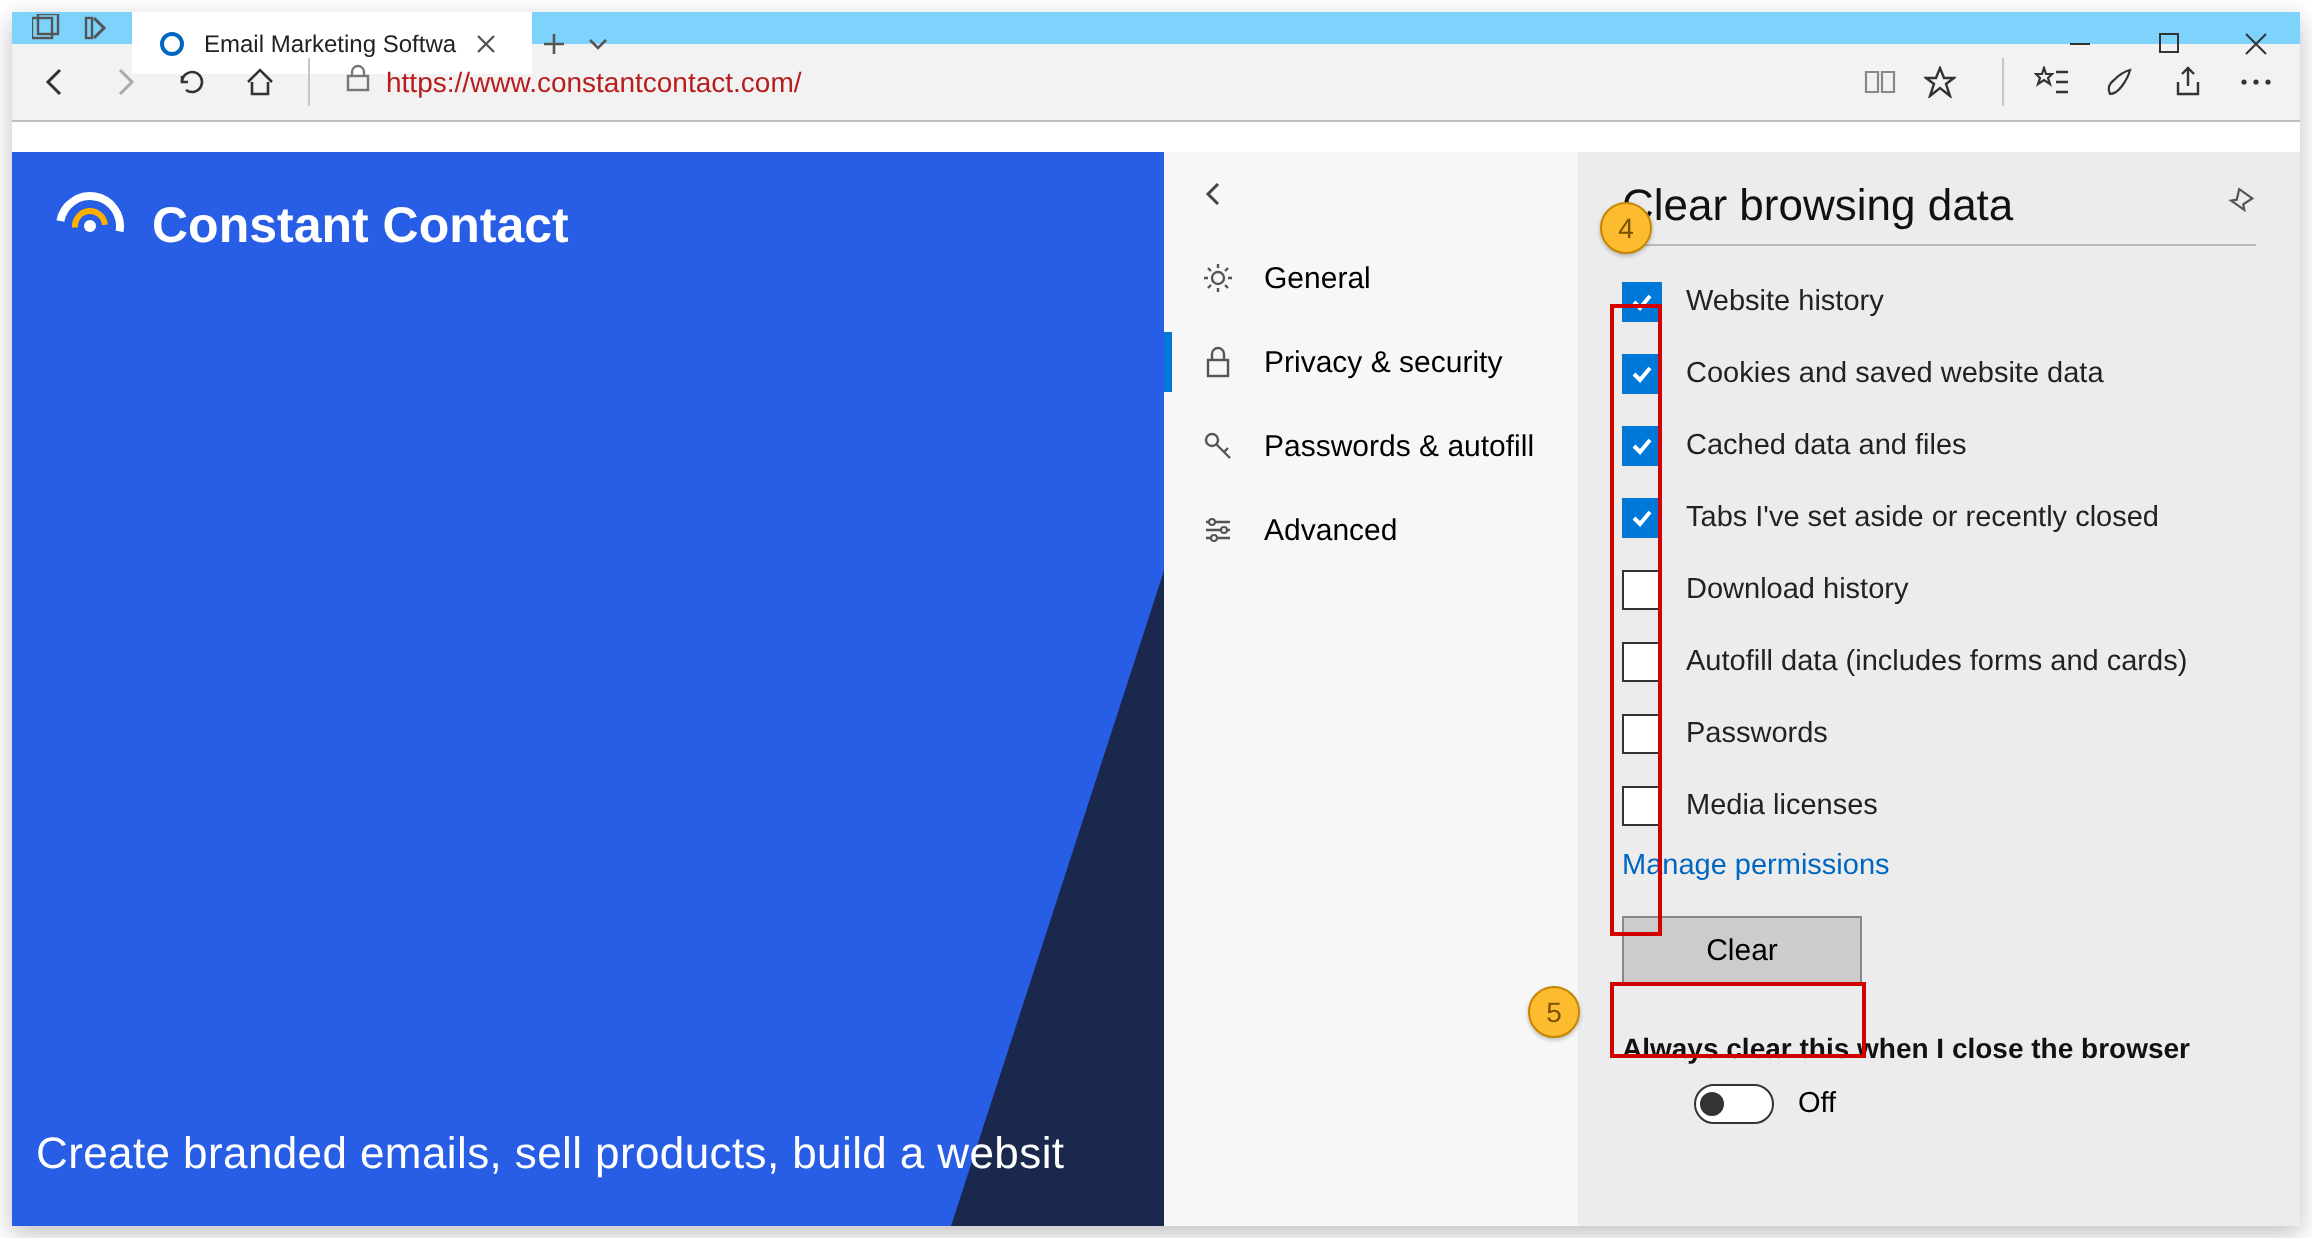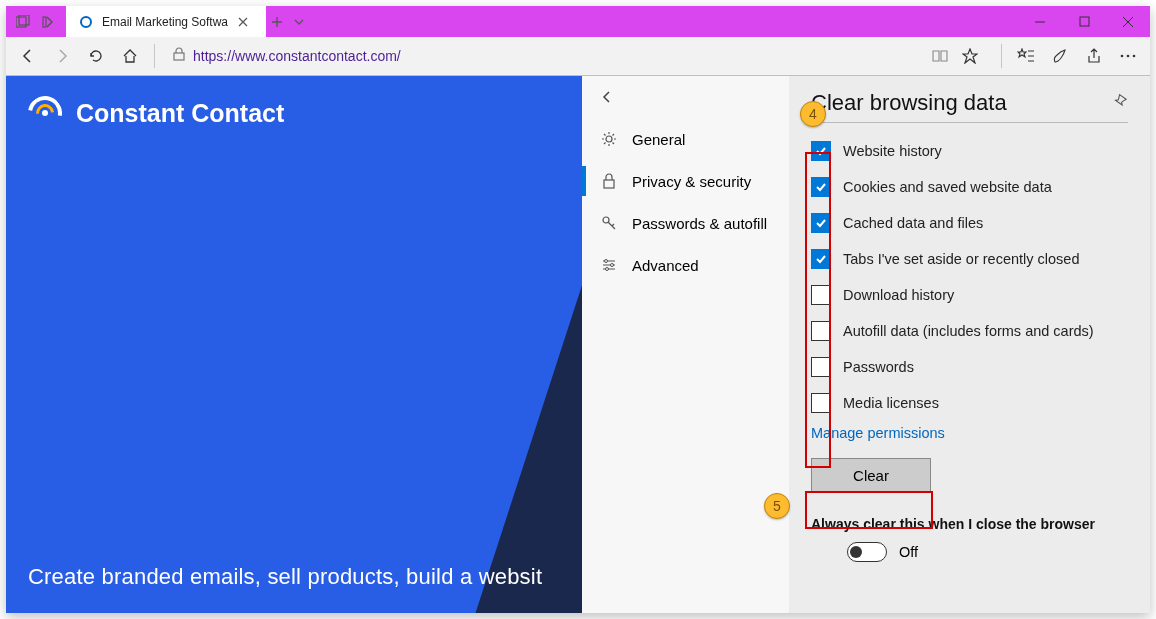--- a/index.html
+++ b/index.html
@@ -1,50 +1,50 @@
 <!DOCTYPE html>
 <html><head>
 <meta charset="utf-8">
 <style>
 * { margin:0; padding:0; box-sizing:border-box; font-family:"Segoe UI",Arial,sans-serif; }
 body { background:#fff; width:1156px; height:619px; overflow:hidden; position:relative; }
 .window { position:absolute; left:6px; top:6px; width:1144px; height:607px; background:#fff; box-shadow:0 4px 12px rgba(0,0,0,.25); }
 
-.titlebar { height:31px; background:#d946ef; display:flex; align-items:stretch; }
+.titlebar { height:16px; background:#7dd3fc; display:flex; align-items:stretch; }
 .tb-left { display:flex; align-items:center; padding:0 4px; }
 .tb-icon { width:22px; height:22px; display:flex; align-items:center; justify-content:center; color:#444; margin:0 2px; }
 .tab { display:flex; align-items:center; background:#fff; padding:0 10px 0 12px; font-size:12px; color:#222; height:31px; gap:8px; min-width:200px; }
 .tab-favicon { width:16px; height:16px; display:flex; align-items:center; justify-content:center; }
 .tab-close { width:14px; height:14px; display:flex; align-items:center; justify-content:center; color:#555; }
 .tb-btn { width:22px; height:31px; display:flex; align-items:center; justify-content:center; color:#555; }
 .tb-spacer { flex:1; }
 .win-controls { display:flex; }
 .win-btn { width:44px; height:31px; display:flex; align-items:center; justify-content:center; color:#333; }
 
 .addrbar { height:39px; background:#f2f2f2; display:flex; align-items:center; padding:0 8px; gap:6px; border-bottom:1px solid #bfbfbf; }
 .ab-btn { width:28px; height:28px; display:flex; align-items:center; justify-content:center; color:#555; }
 .urlbox { flex:1; display:flex; align-items:center; height:30px; padding:0 8px; gap:8px; }
 .url-lock { color:#777; }
-.url-text { font-size:14px; color:#4c1d95; flex:1; }
+.url-text { font-size:14px; color:#b91c1c; flex:1; }
 .url-trail { display:flex; gap:4px; }
 .url-ib { width:26px; height:26px; display:flex; align-items:center; justify-content:center; color:#333; }
 
 .content { position:absolute; top:70px; left:0; right:0; bottom:0; }
 .page { position:absolute; inset:0; overflow:hidden; }
 .page-bg { position:absolute; inset:0; background:#285de5; }
 .page-bg .tri { position:absolute; top:0; right:-200px; width:700px; height:100%; background:#1a284e; transform:skewX(-18deg); transform-origin:top; }
 .brand { position:absolute; left:22px; top:20px; display:flex; align-items:center; gap:14px; color:#fff; font-weight:600; font-size:25px; }
 .brand-logo { width:34px; height:34px; position:relative; }
 .brand-logo .outer { position:absolute; inset:0; border:4px solid #fff; border-radius:50%; border-right-color:transparent; border-bottom-color:transparent; transform:rotate(55deg); }
 .brand-logo .inner { position:absolute; inset:8px; border:3px solid #ffb100; border-radius:50%; border-right-color:transparent; border-top-color:transparent; transform:rotate(130deg); }
 .brand-logo .dot { position:absolute; top:14px; left:14px; width:6px; height:6px; background:#fff; border-radius:50%; }
 .hero { position:absolute; left:22px; top:240px; }
 .hero .l1 { font-size:96px; font-weight:700; color:#fff; letter-spacing:-2px; line-height:.95; }
 .hero .l2 { font-size:96px; font-weight:700; color:#ffb100; letter-spacing:-2px; line-height:1; }
-.tagline { position:absolute; left:22px; bottom:20px; color:#fff; font-size:22px; font-weight:500; letter-spacing:.2px; width:560px; line-height:1.5; }
+.tagline { position:absolute; left:12px; bottom:20px; color:#fff; font-size:22px; font-weight:500; letter-spacing:.2px; width:560px; line-height:1.5; }
 
 
 .settings { position:absolute; top:0; left:576px; width:207px; bottom:0; background:#f7f7f7; }
 .settings .back { height:42px; display:flex; align-items:center; padding-left:18px; color:#444; }
 .settings-item { height:42px; display:flex; align-items:center; gap:14px; padding-left:18px; font-size:15px; color:#000000; cursor:pointer; }
 .settings-item.active { background:#f7f7f7; position:relative; }
 .settings-item.active::before { content:""; position:absolute; left:0; top:6px; bottom:6px; width:4px; background:#0078d7; }
 .settings-icon { width:18px; height:18px; display:flex; align-items:center; justify-content:center; color:#555; }
 
 

